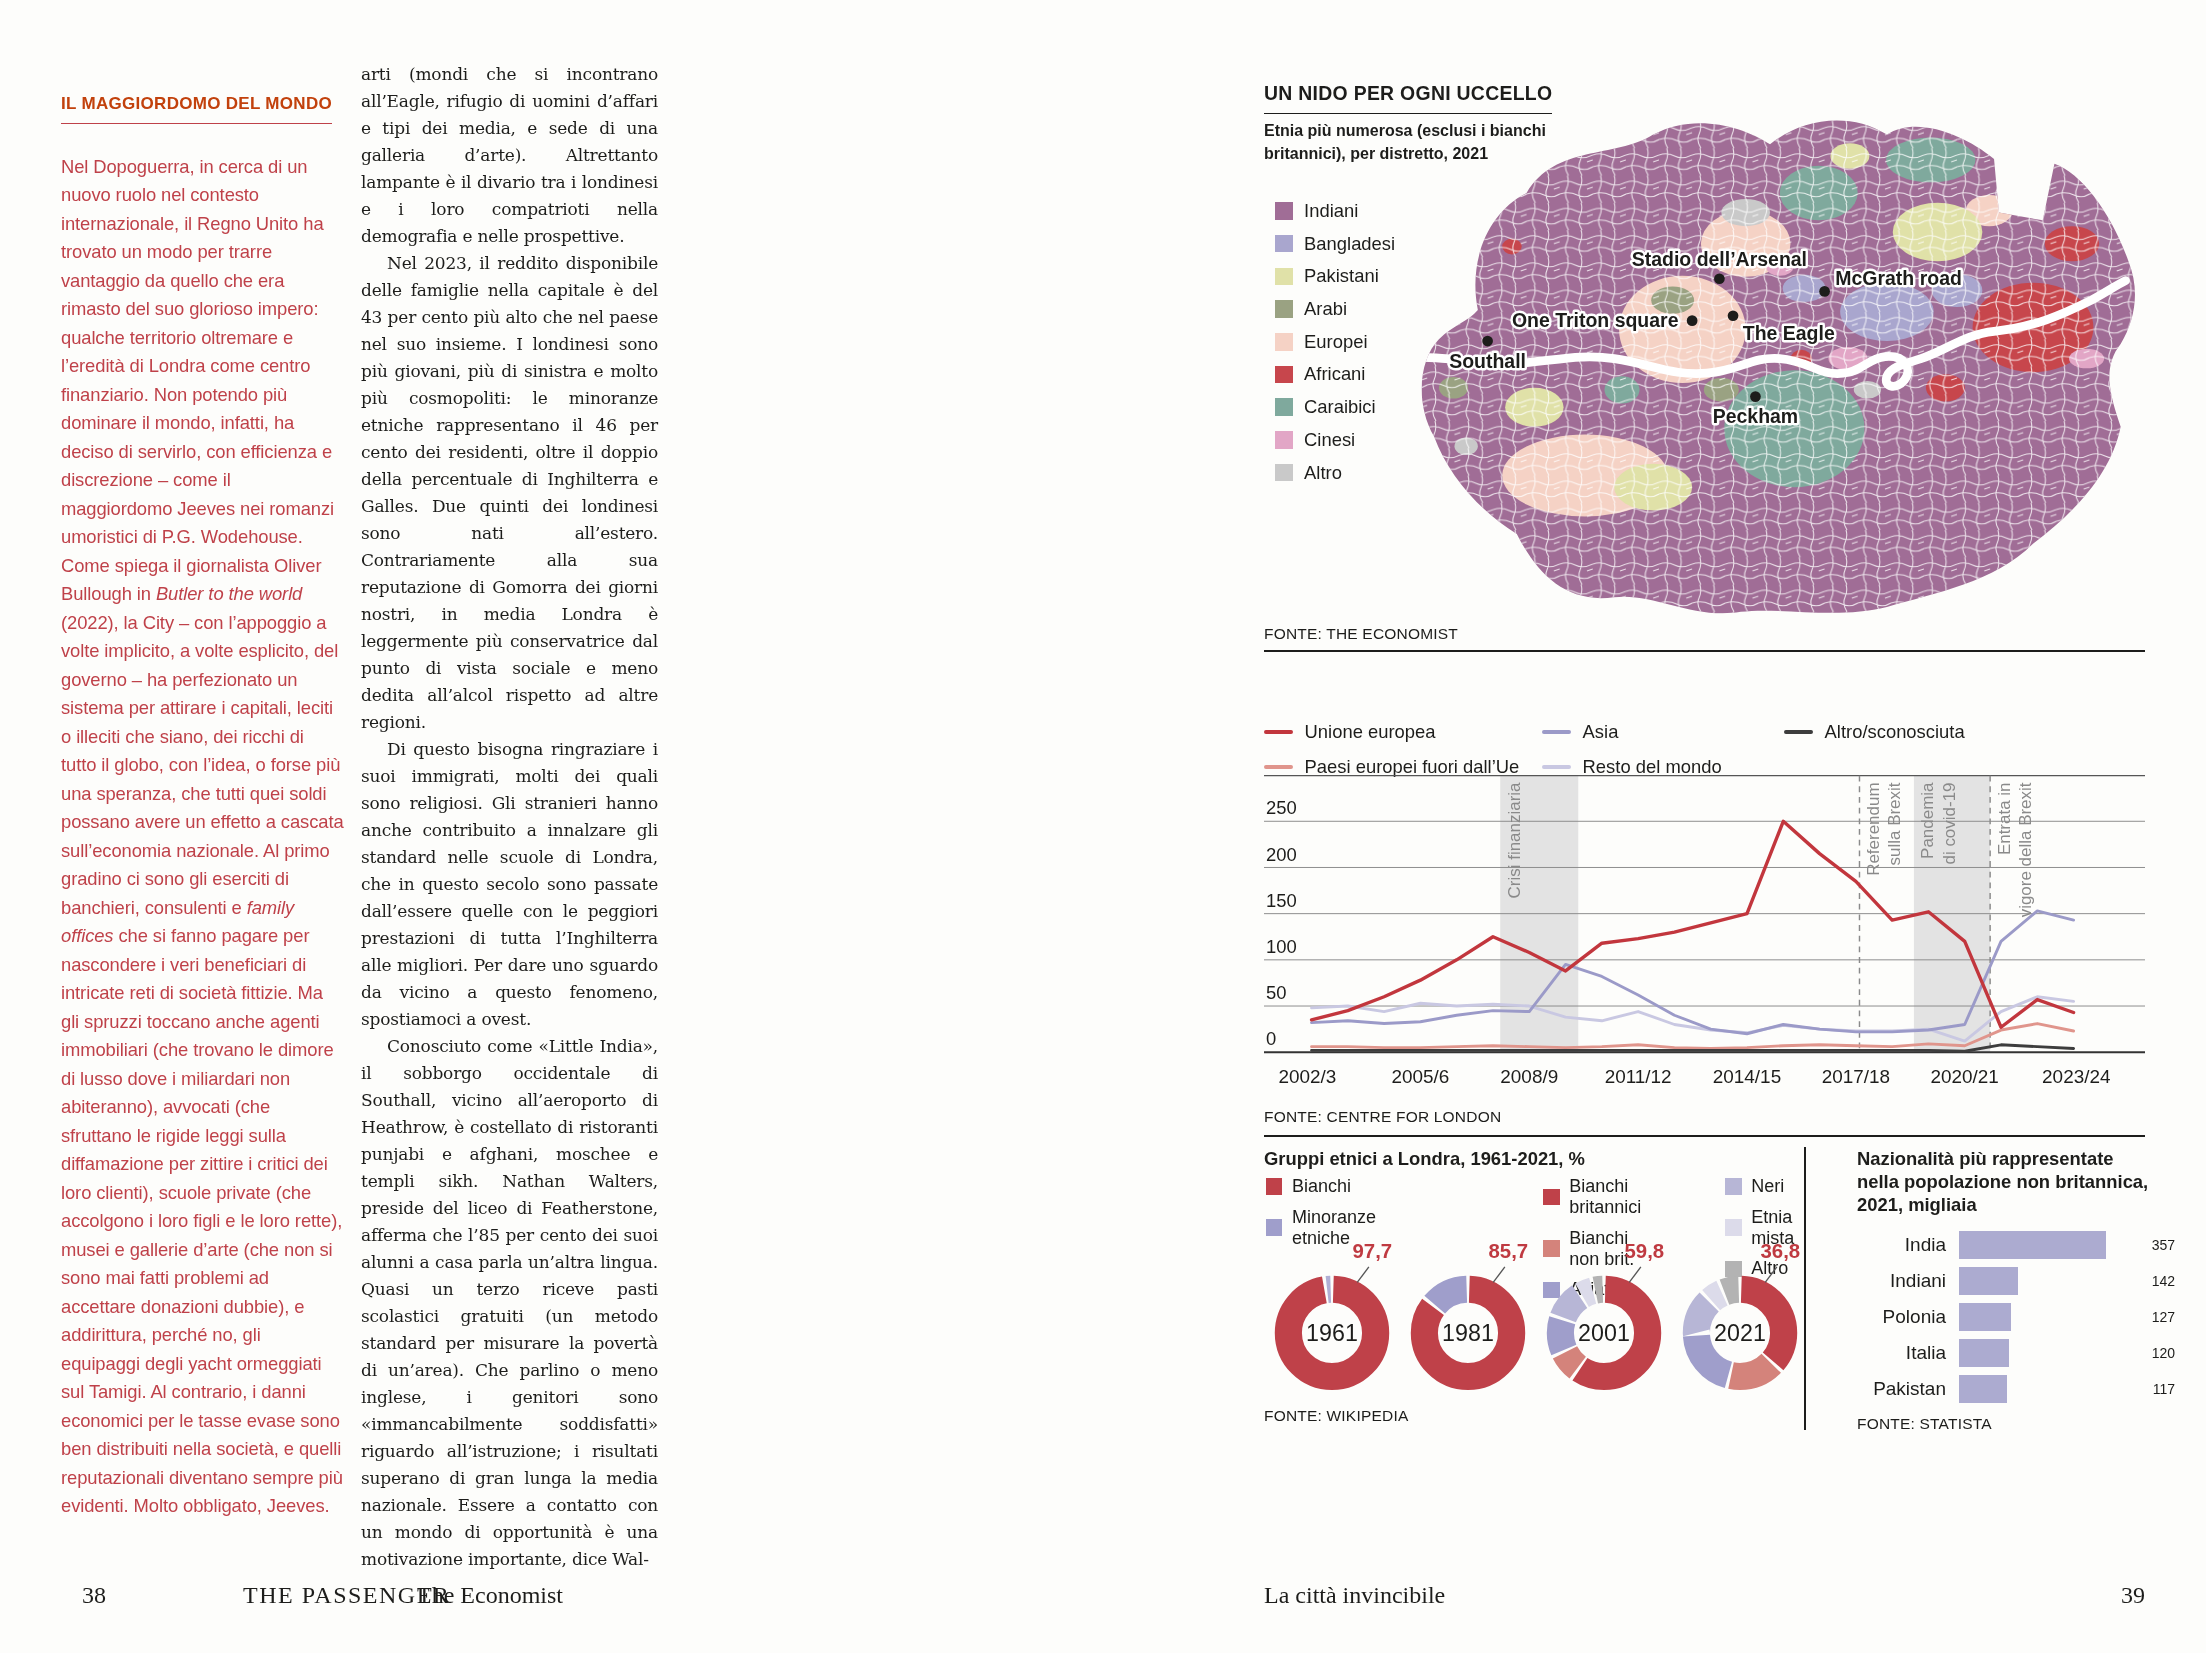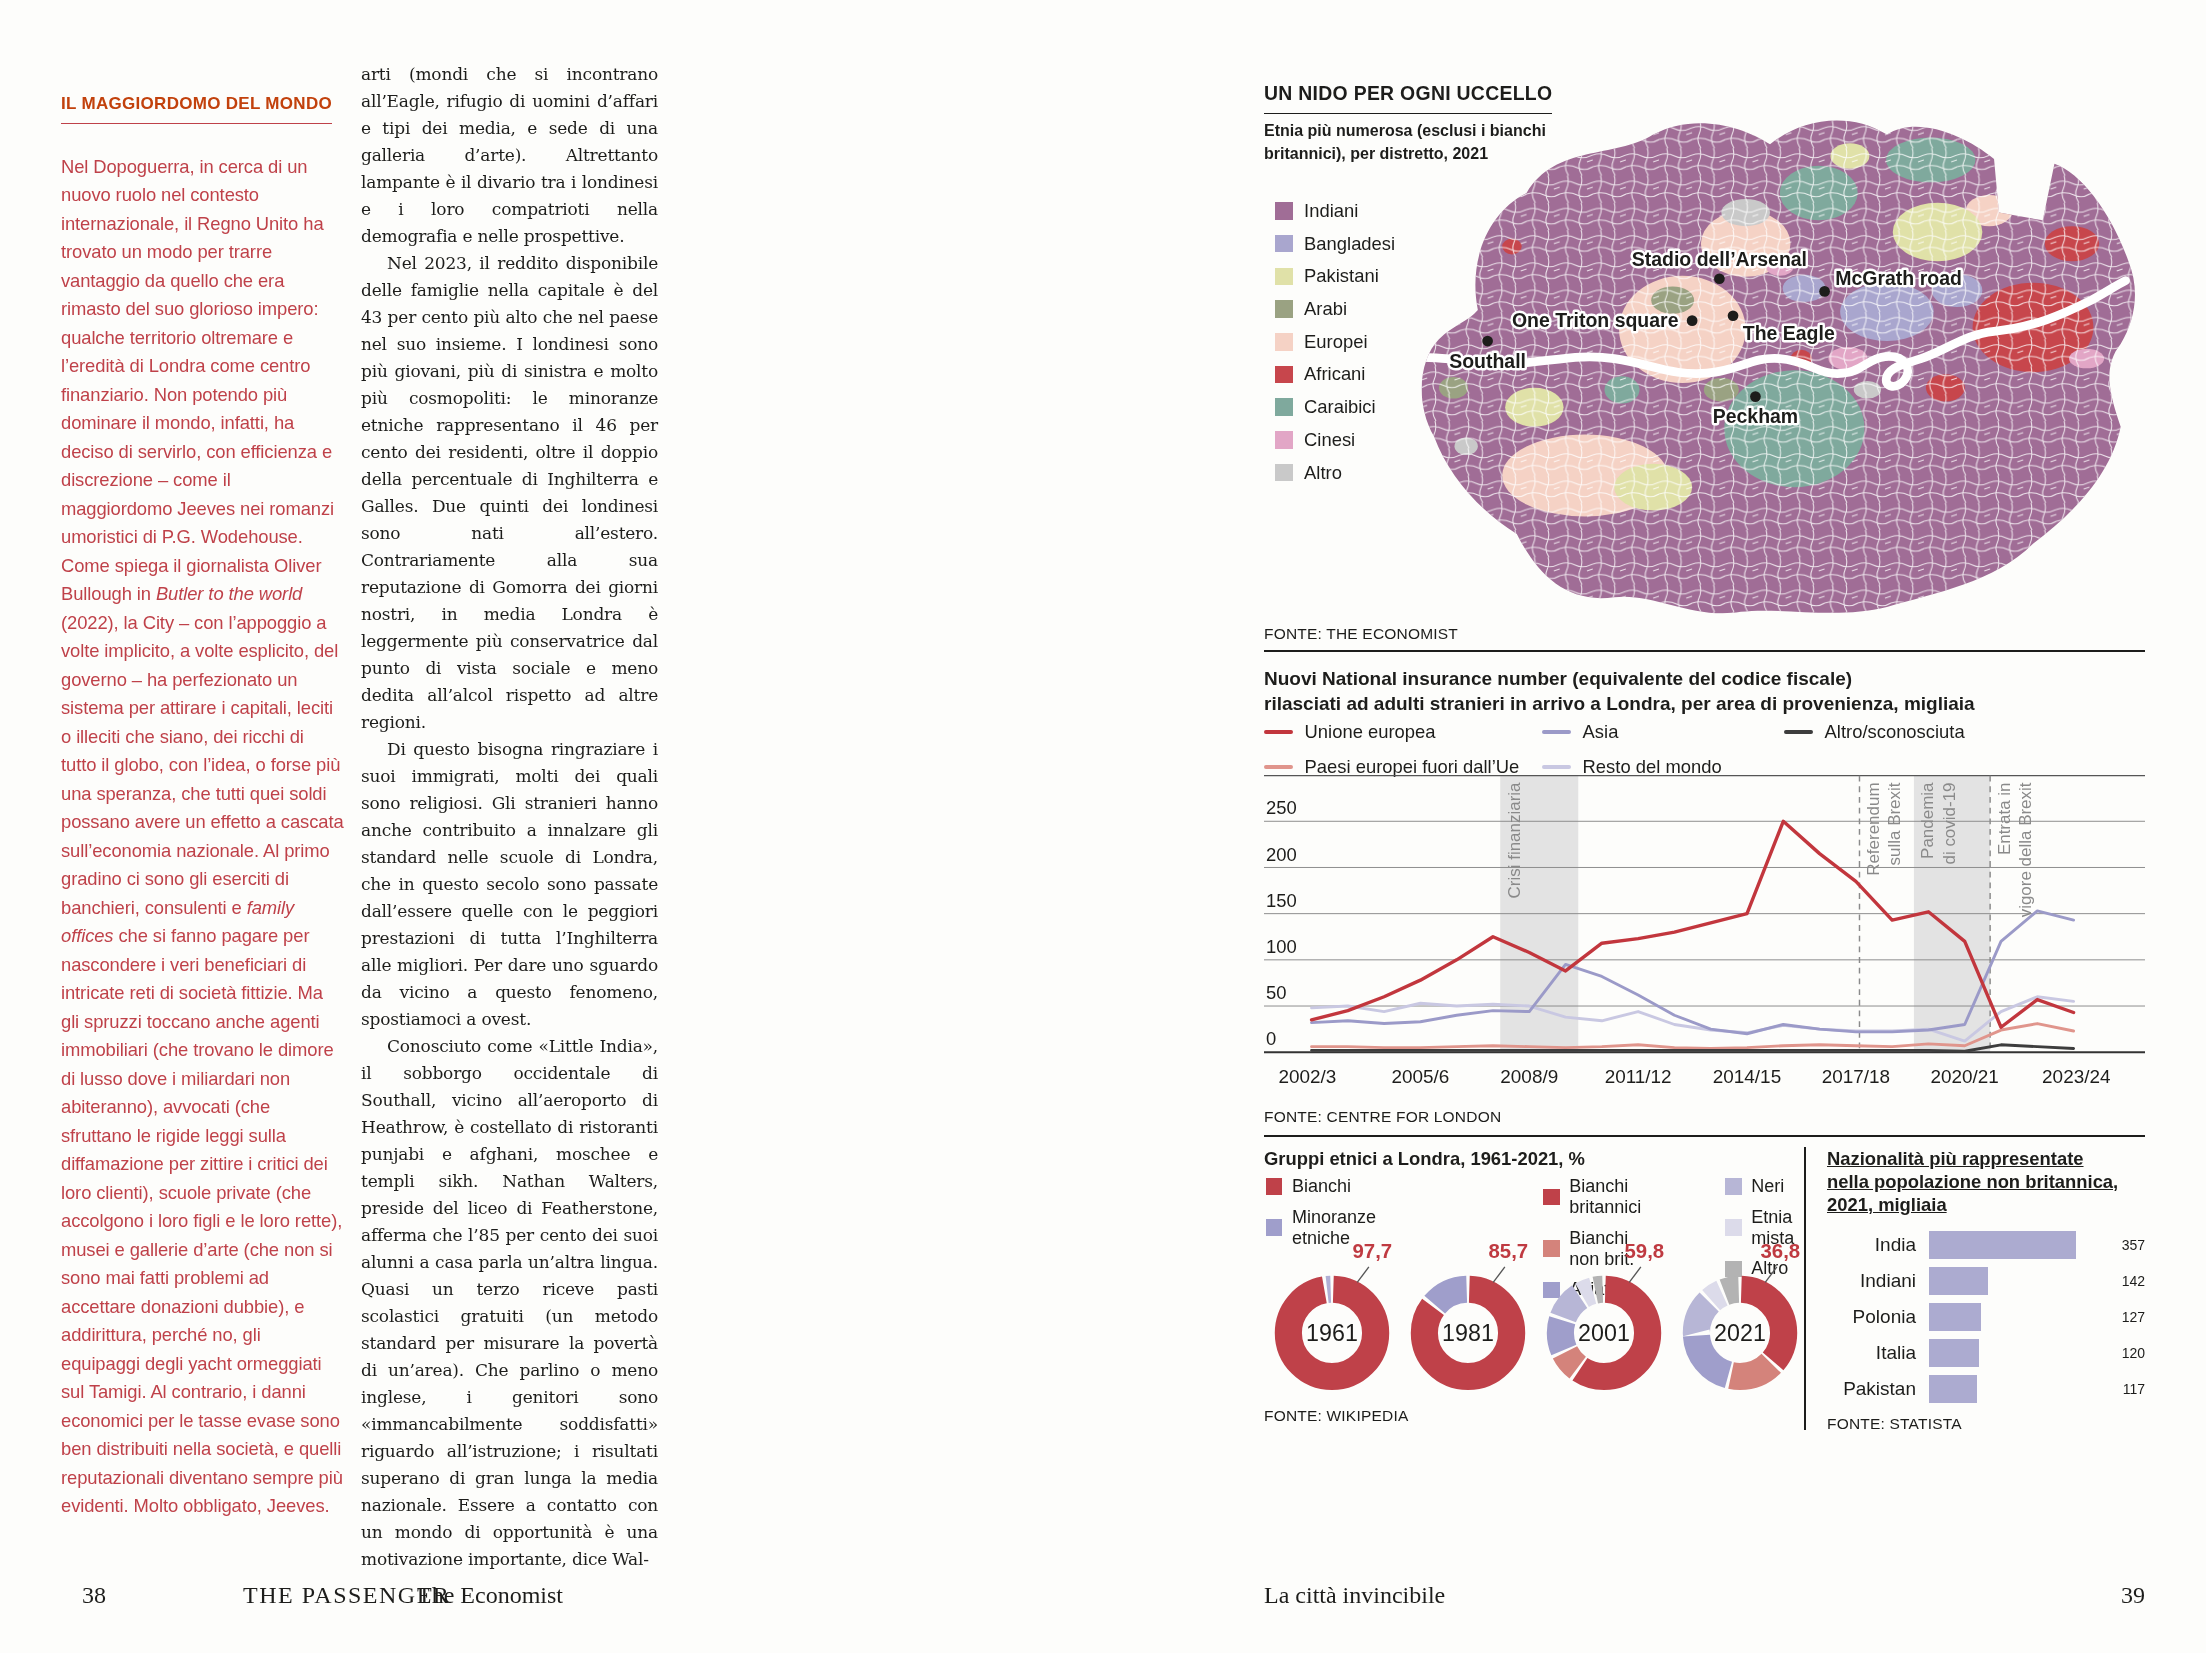--- a/index.html
+++ b/index.html
@@ -49,21 +49,21 @@
   .dl-c1{left:1.9px;} .dl-c2{left:279px;} .dl-c3{left:461px;}
   .dl-col .lg-row{margin-bottom:9.7px;}
   .dl-col .sw-sq{width:16.5px;height:16.5px;margin-right:9.7px;}
   .dl-col .lg-label{font-size:18px;}
   .donut-strip{position:absolute;left:0;top:91px;display:flex;}
   .donut-cell{position:relative;width:136px;height:163px;}
   .donut-val{position:absolute;top:1.9px;right:7.8px;color:#bf3a41;font-size:20.4px;font-weight:bold;}
   .donut-cell svg{position:absolute;left:3.9px;top:27px;width:128px;height:128px;}
   .fonte-wiki{position:absolute;left:0;top:260px;}
   .vdivider{position:absolute;left:540px;top:0;width:1.9px;height:283px;background:#1d1d1b;}
-  .bars-panel{position:absolute;left:563px;top:0;width:318px;text-decoration:underline;}
+  .bars-panel{position:absolute;left:593px;top:0;width:318px;}
   .bar-rows{position:absolute;left:0;top:80px;width:318px;}
   .bar-row{display:flex;align-items:center;height:36px;}
   .bar-label{width:89px;text-align:right;padding-right:12.6px;font-size:19px;flex:0 0 auto;}
   .bar-track{width:150px;flex:0 0 auto;}
   .bar-fill{height:28px;}
   .bar-val{flex:1;text-align:right;font-size:14px;}
   .fonte-bars{position:absolute;left:0;top:268px;}
   
   .footer-item{position:absolute;top:1582px;font-family:"Liberation Serif",serif;font-size:24px;}
   .f-pgleft{left:82px;} .f-mag{left:243px;letter-spacing:1.5px;} .f-src{left:417px;}
@@ -195,22 +195,20 @@
         <text x="487" y="224" text-anchor="start">McGrath road</text>
         <circle cx="405" cy="339" r="5.5" stroke="none" fill="#1d1d1b"></circle>
         <text x="405" y="366" text-anchor="middle">Peckham</text>
       </g>
     </svg>
     <div class="fonte fonte-map">FONTE: THE ECONOMIST</div>
 
     <div class="rule r1"></div>
 
     
-    <div class="chart-title">Nuovi National insurance number (equivalente del codice fiscale)
-rilasciati ad adulti stranieri in arrivo a Londra, per area di provenienza, migliaia</div>
     <div class="nin-legend">
       <div class="nin-col nin-c1">
           <div class="lg-row">
             <span class="sw-line" style="background: rgb(194, 54, 61);"></span>
             <span class="lg-label">Unione europea</span>
           </div>
           <div class="lg-row">
             <span class="sw-line" style="background: rgb(224, 149, 140);"></span>
             <span class="lg-label">Paesi europei fuori dall’Ue</span>
           </div>

